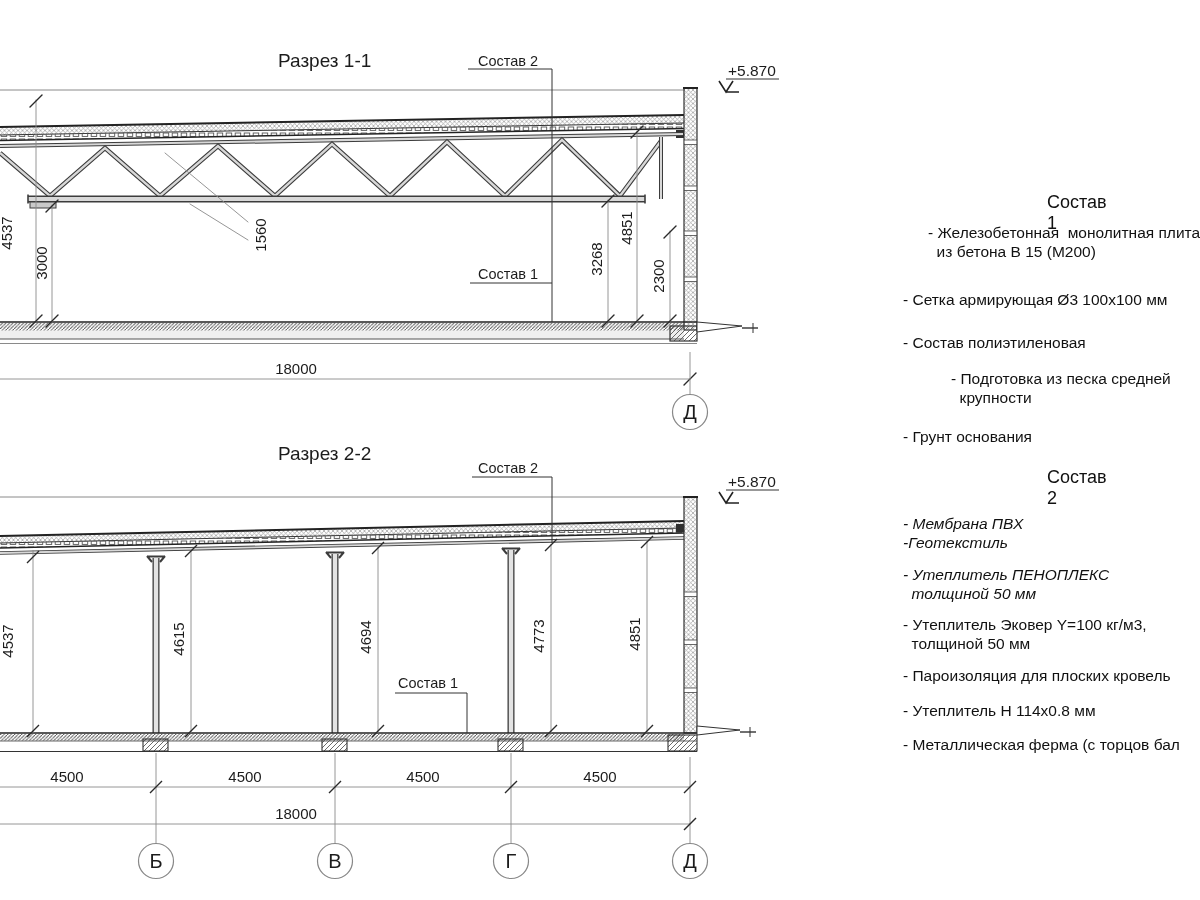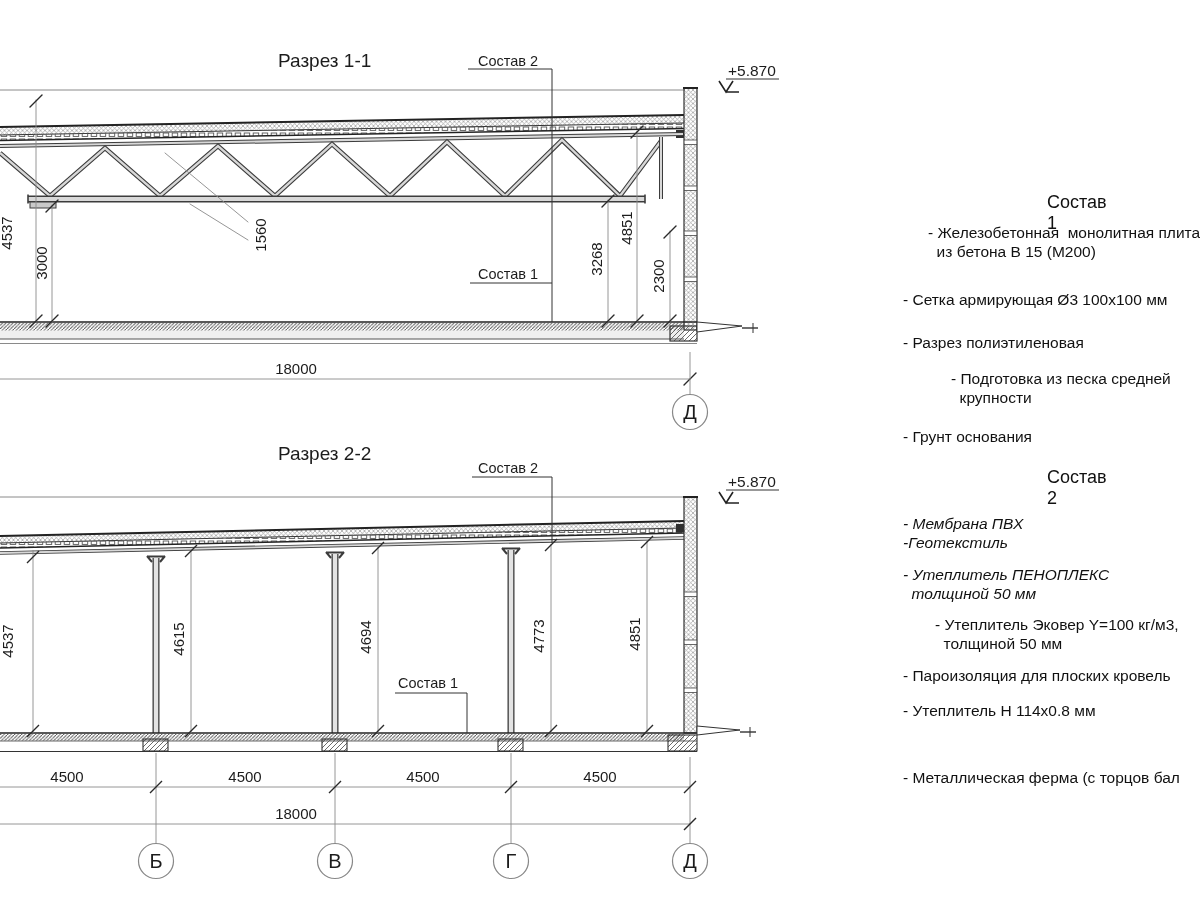--- a/index.html
+++ b/index.html
@@ -265,31 +265,31 @@
     </g>
   </g>
 </svg>
 
 
 <div>
   <div class="legend-title" style="left:1047px; top:192px;">Состав 1</div>
   <div class="legend-item" style="top:223px;margin-left:25px;">- Железобетонная  монолитная плита
   из бетона В 15 (М200)</div>
   <div class="legend-item" style="top:290px;">- Сетка армирующая Ø3 100х100 мм</div>
-  <div class="legend-item" style="top:333px;">- Разрез полиэтиленовая</div>
+  <div class="legend-item" style="top:333px;">- Состав полиэтиленовая</div>
   <div class="legend-item" style="top:369px;margin-left:48px;">- Подготовка из песка средней
   крупности</div>
   <div class="legend-item" style="top:427px;">- Грунт основания</div>
 </div>
 
 <div>
   <div class="legend-title" style="left:1047px; top:467px;">Состав 2</div>
   <div class="legend-item" style="top:514px;font-style:italic;">- Мембрана ПВХ
 -Геотекстиль</div>
   <div class="legend-item" style="top:565px;font-style:italic;">- Утеплитель ПЕНОПЛЕКС
   толщиной 50 мм</div>
-  <div class="legend-item" style="top:615px;margin-left:32px;">- Утеплитель Эковер Y=100 кг/м3,
+  <div class="legend-item" style="top:615px;">- Утеплитель Эковер Y=100 кг/м3,
   толщиной 50 мм</div>
   <div class="legend-item" style="top:666px;">- Пароизоляция для плоских кровель</div>
   <div class="legend-item" style="top:701px;">- Утеплитель Н 114х0.8 мм</div>
-  <div class="legend-item" style="top:768px;">- Металлическая ферма (с торцов бал</div>
+  <div class="legend-item" style="top:735px;">- Металлическая ферма (с торцов бал</div>
 </div>
 </div>
 
 </body></html>

